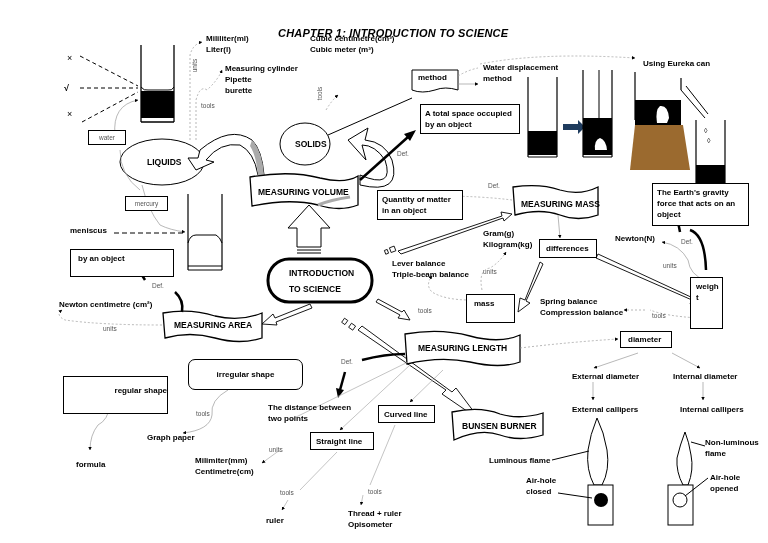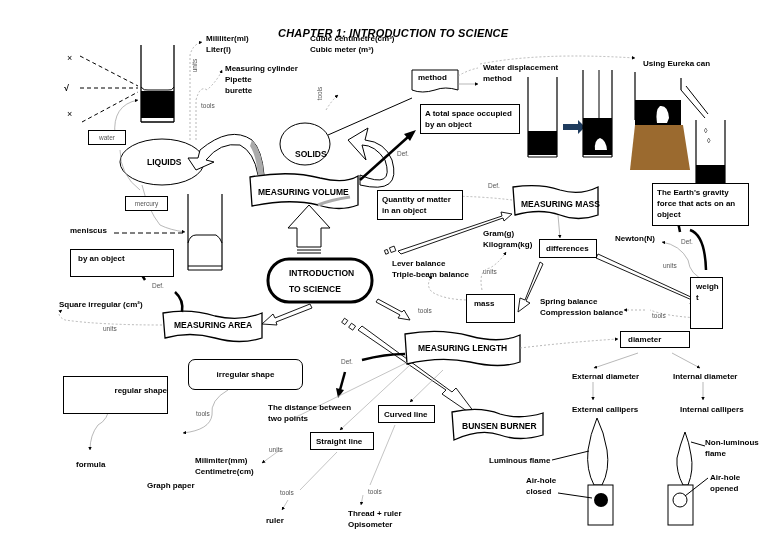--- a/index.html
+++ b/index.html
@@ -206,21 +206,21 @@
 <span class="lbl" style="left:201px;top:102px;">tools</span>
 
 <div class="box" style="left:88px;top:130px;width:38px;height:15px;font-weight:normal;font-size:6.5px;color:#555;text-align:center;line-height:13px;">water</div>
 <div class="oval-text" style="left:147px;top:157px;">LIQUIDS</div>
 
 <div class="t" style="left:310px;top:33px;">
   <div>Cubic  centimetre(cm³)</div>
   <div>Cubic meter (m³)</div>
 </div>
 <span class="lbl" style="left:313px;top:90px;transform:rotate(-90deg);">tools</span>
-<div class="oval-text" style="left:295px;top:139px;margin-top:10px;">SOLIDS</div>
+<div class="oval-text" style="left:295px;top:139px;">SOLIDS</div>
 
 <div class="t" style="left:418px;top:72px;">method</div>
 <div class="t" style="left:483px;top:62px;">
   <div>Water displacement</div>
   <div>method</div>
 </div>
 <div class="t" style="left:643px;top:58px;">Using Eureka can</div>
 
 <div class="box" style="left:420px;top:104px;width:100px;height:30px;padding:3px 4px;border-width:1.5px;">
   <div>A total space occupied</div>
@@ -270,33 +270,33 @@
   <div>t</div>
 </div>
 
 <div class="t" style="left:70px;top:225px;">meniscus</div>
 <div class="box" style="left:125px;top:196px;width:43px;height:15px;font-weight:normal;font-size:6.5px;color:#555;text-align:center;line-height:13px;">mercury</div>
 
 <div class="box" style="left:70px;top:249px;width:104px;height:28px;padding:3px 7px;border-width:1.5px;">
   <div>by an object</div>
 </div>
 <span class="lbl" style="left:152px;top:282px;">Def.</span>
-<div class="t" style="left:59px;top:299px;">Square irregular (cm²)</div>
+<div class="t" style="left:59px;top:299px;">Newton centimetre (cm²)</div>
 <span class="lbl" style="left:103px;top:325px;">units</span>
 <div class="banner-text" style="left:174px;top:320px;">MEASURING AREA</div>
 
 <div class="center-text" style="left:289px;top:265px;">
   <div>INTRODUCTION</div>
   <div>TO SCIENCE</div>
 </div>
 
 <div class="box" style="left:63px;top:376px;width:105px;height:38px;padding:8px 0;text-align:right;">regular shape</div>
 <div class="box" style="left:188px;top:359px;width:115px;height:31px;padding:9px 0;text-align:center;border-radius:7px;">irregular shape</div>
 <span class="lbl" style="left:196px;top:410px;">tools</span>
-<div class="t" style="left:147px;top:432px;margin-top:48px;">Graph paper</div>
+<div class="t" style="left:147px;top:432px;">Graph paper</div>
 <div class="t" style="left:76px;top:459px;">formula</div>
 
 <div class="banner-text" style="left:418px;top:343px;">MEASURING LENGTH</div>
 <span class="lbl" style="left:341px;top:358px;">Def.</span>
 <div class="t" style="left:268px;top:402px;">
   <div>The distance between</div>
   <div>two points</div>
 </div>
 <div class="box" style="left:378px;top:405px;width:57px;height:18px;padding:3px 5px;">Curved line</div>
 <div class="box" style="left:310px;top:432px;width:64px;height:18px;padding:3px 5px;">Straight line</div>
@@ -308,21 +308,21 @@
 <span class="lbl" style="left:280px;top:489px;">tools</span>
 <span class="lbl" style="left:368px;top:488px;">tools</span>
 <div class="t" style="left:266px;top:515px;">ruler</div>
 <div class="t" style="left:348px;top:508px;">
   <div>Thread + ruler</div>
   <div>Opisometer</div>
 </div>
 
 <div class="banner-text" style="left:462px;top:421px;">BUNSEN BURNER</div>
 
-<div class="box" style="left:620px;top:331px;width:70px;height:17px;padding:2px 7px;">diameter</div>
+<div class="box" style="left:620px;top:331px;width:52px;height:17px;padding:2px 7px;">diameter</div>
 <div class="t" style="left:564px;top:371px;margin-left:8px;">External diameter</div>
 <div class="t" style="left:673px;top:371px;">Internal diameter</div>
 <div class="t" style="left:572px;top:404px;">External callipers</div>
 <div class="t" style="left:680px;top:404px;">Internal callipers</div>
 
 <div class="t" style="left:489px;top:455px;">Luminous flame</div>
 <div class="t" style="left:526px;top:475px;">
   <div>Air-hole</div>
   <div>closed</div>
 </div>

